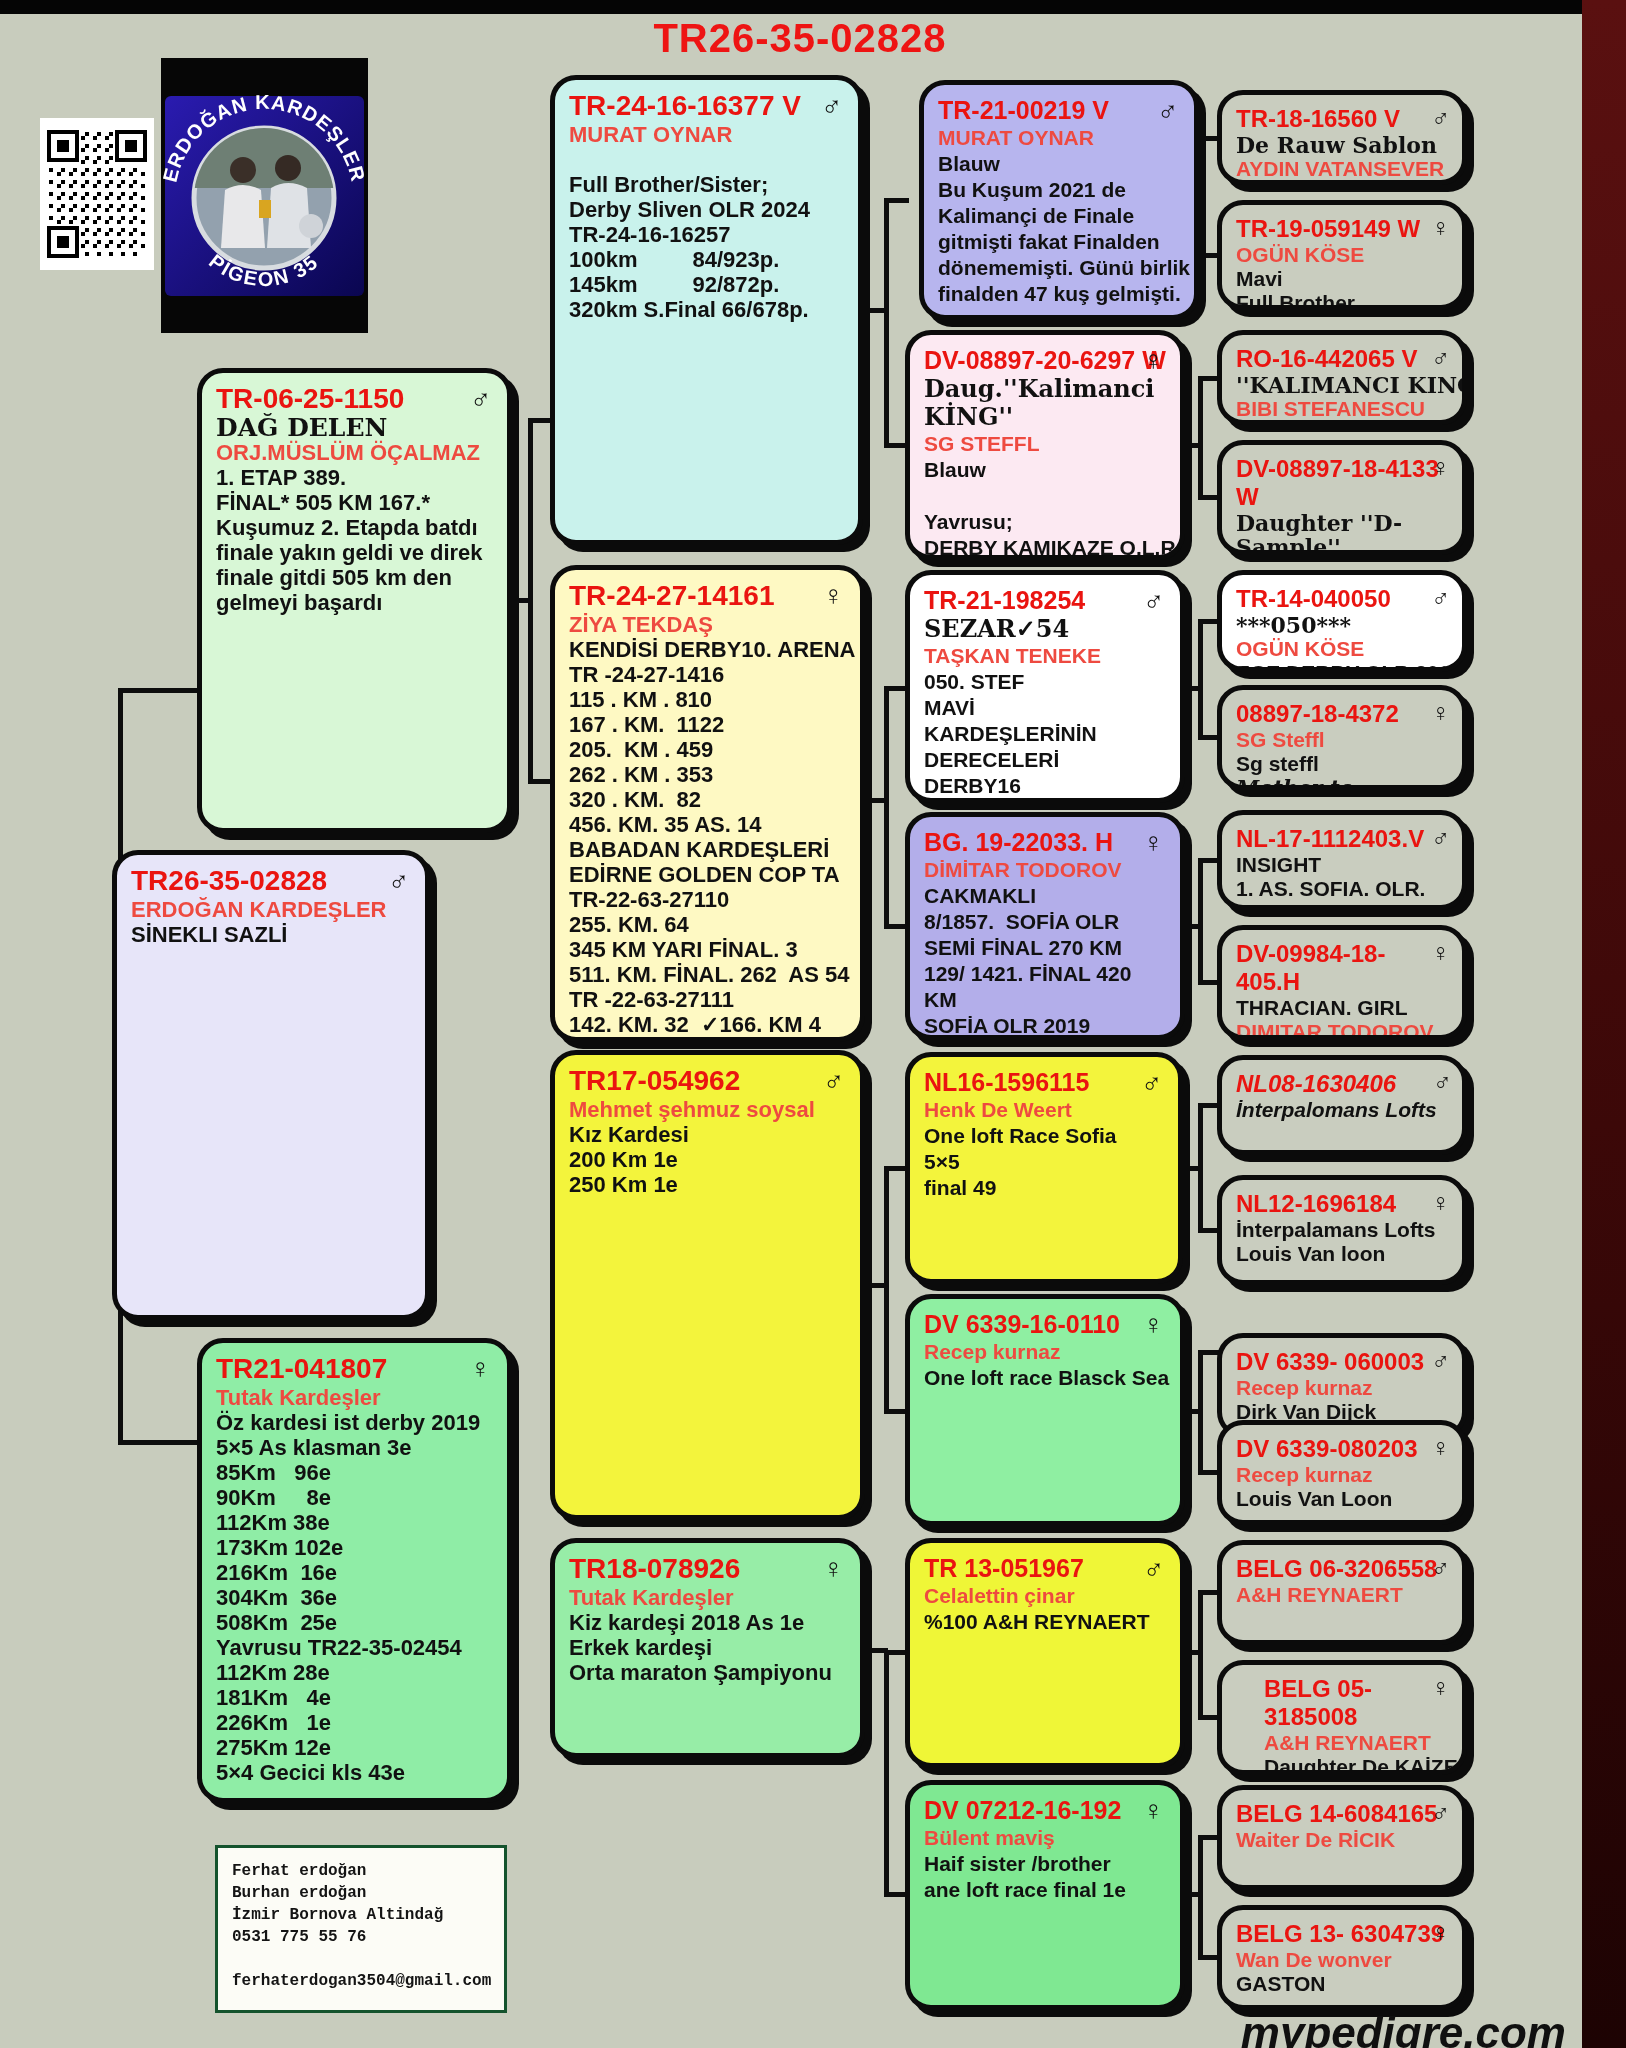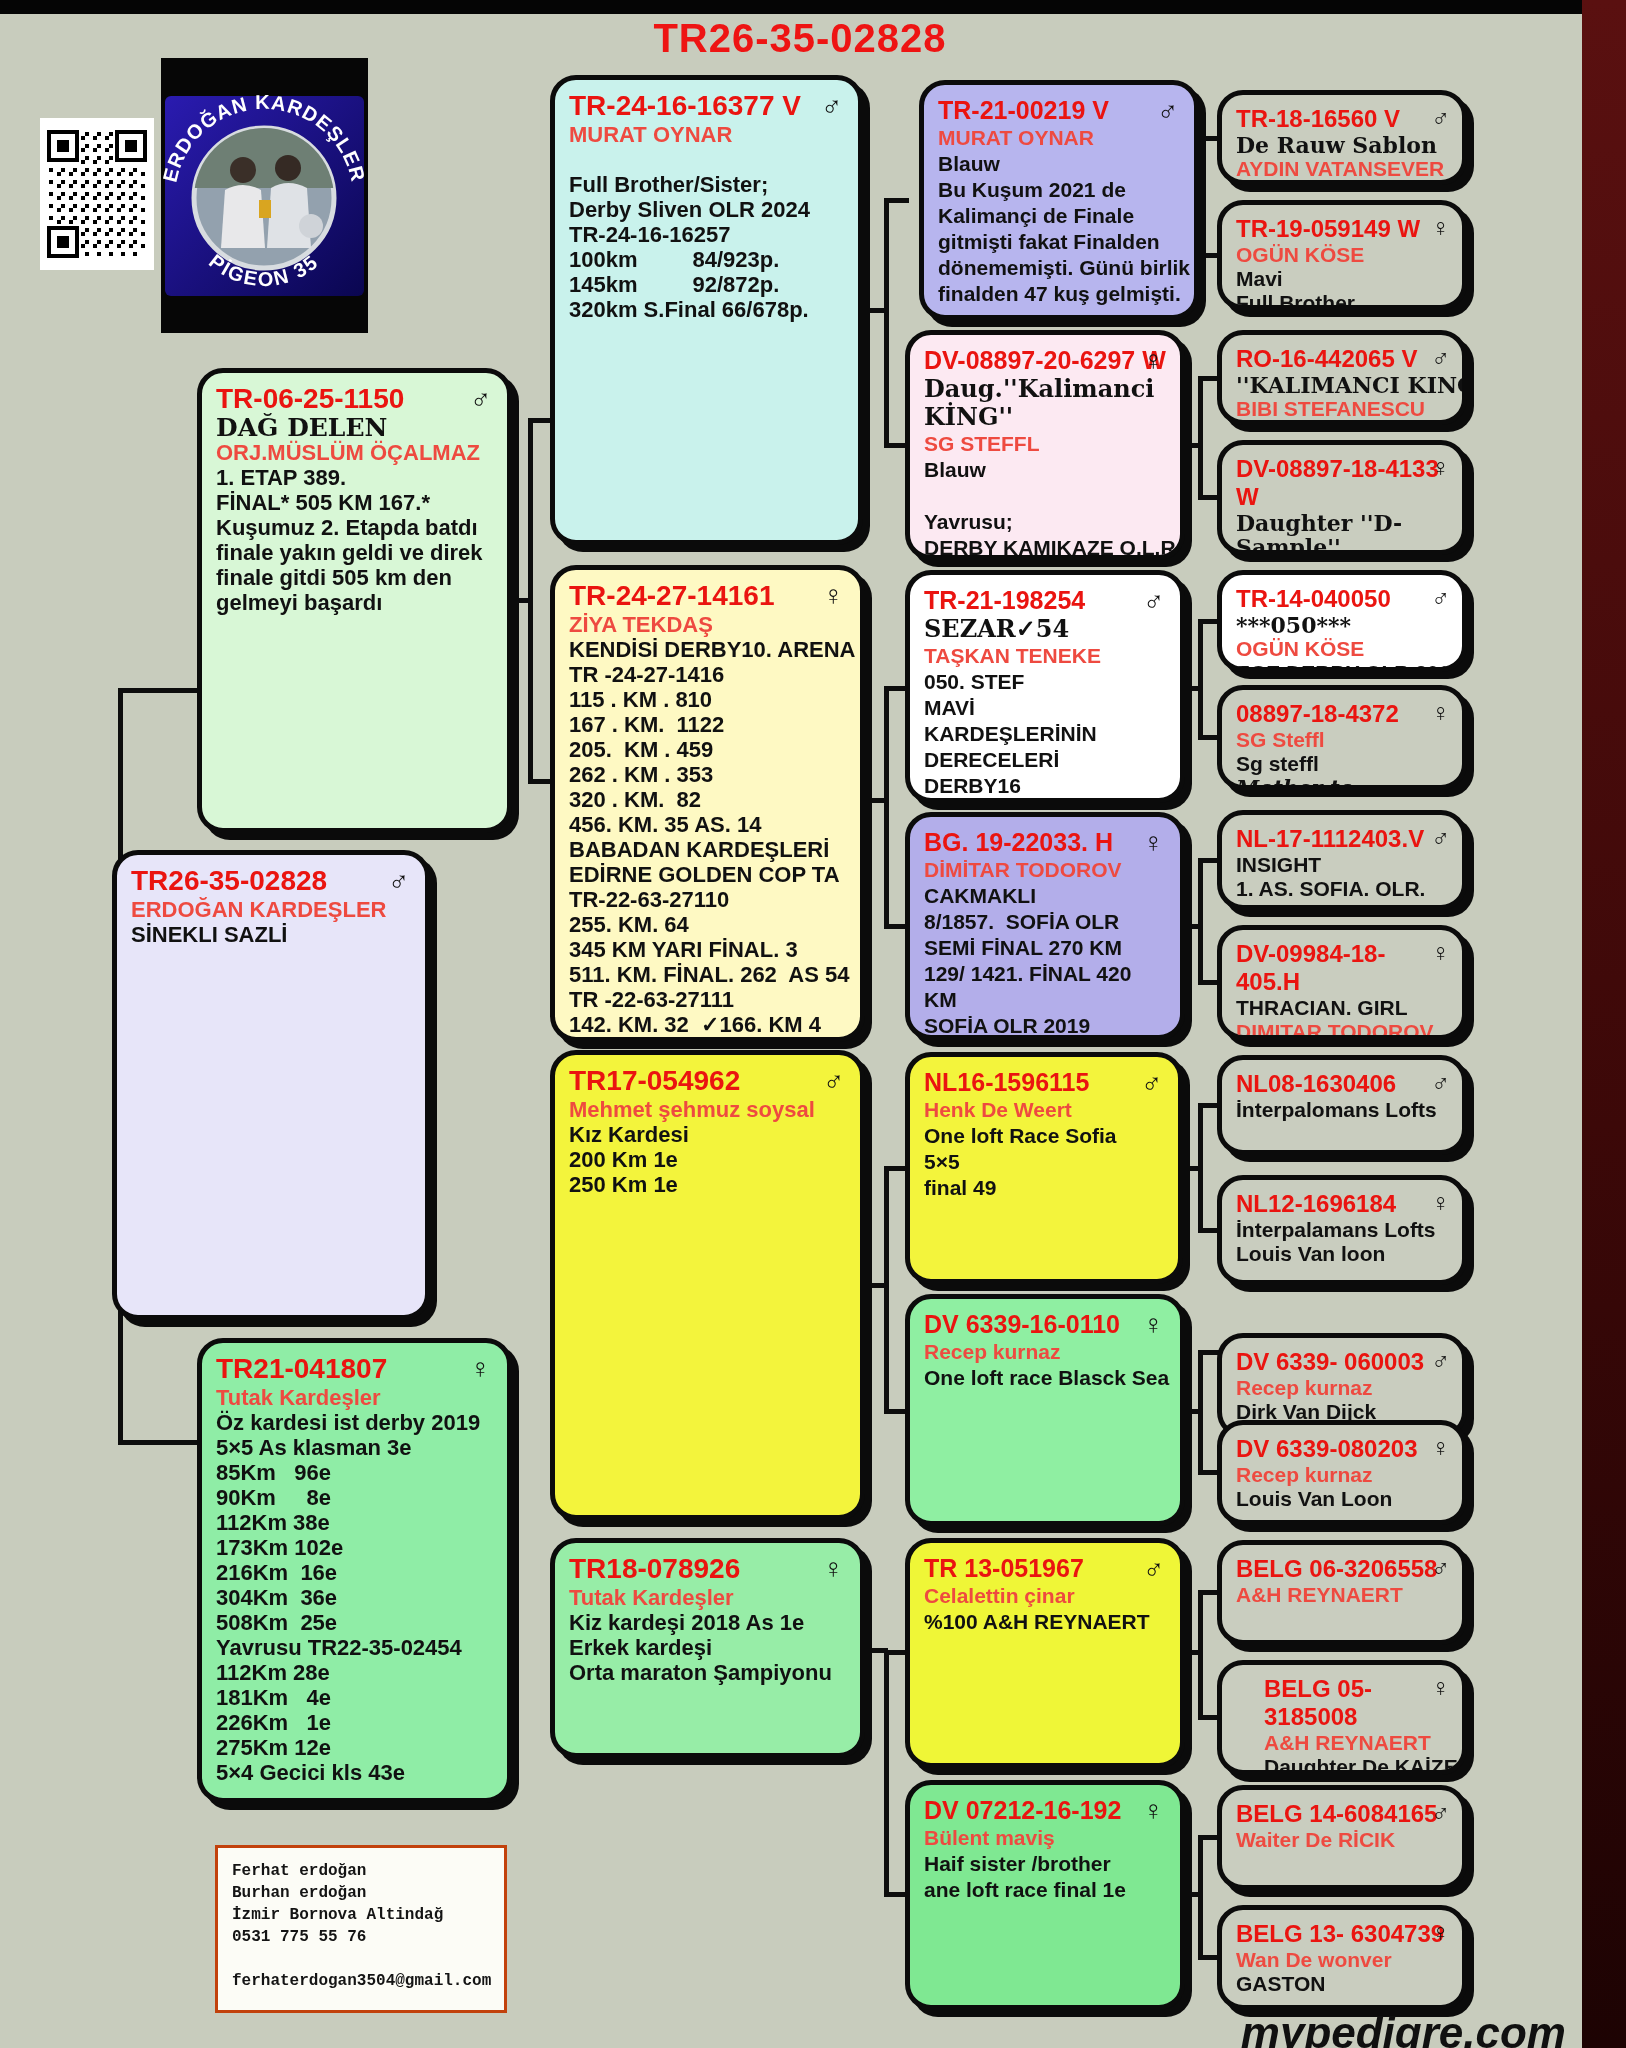--- a/index.html
+++ b/index.html
@@ -8,21 +8,21 @@
   #topbar{position:absolute;left:0;top:0;width:1626px;height:14px;background:#050505;}
   #stripe{position:absolute;right:0;top:0;width:44px;height:2048px;
           background:linear-gradient(180deg,#5a1010 0%,#3c0808 55%,#1d0303 100%);}
   #title{position:absolute;left:0;top:16px;width:1600px;text-align:center;
          font-size:40px;font-weight:bold;color:#ee1413;letter-spacing:1px;}
   #watermark{position:absolute;right:60px;top:2008px;font-size:44px;font-weight:bold;
              font-style:italic;color:#101010;}
   #qr-wrap{position:absolute;left:40px;top:118px;width:114px;height:152px;background:#fff;}
   #logo-wrap{position:absolute;left:161px;top:58px;width:207px;height:275px;}
   #contact{position:absolute;left:215px;top:1845px;width:292px;height:168px;background:#fcfcf6;
-           border:3px solid #c2410c;padding:12px 14px;box-sizing:border-box;
+           border:3px solid #14532d;padding:12px 14px;box-sizing:border-box;
            font-family:"Liberation Mono",monospace;font-size:16px;font-weight:bold;
            line-height:22px;color:#141414;}
   #contact .cline{white-space:pre;min-height:22px;}
   .conn{position:absolute;background:#0d0d0d;}
   .pbox{position:absolute;border:5px solid #0b0b0b;border-radius:26px;
         box-shadow:7px 7px 0 #0b0b0b;padding:10px 14px;overflow:hidden;box-sizing:border-box;}
   .bx-ring{font-weight:bold;color:#ea1410;font-size:28px;line-height:32px;white-space:pre-wrap;}
   .bx-sex{position:absolute;top:10px;right:16px;font-size:28px;font-weight:bold;color:#111;}
   .bx-line{font-weight:bold;font-size:22px;line-height:25px;white-space:pre;color:#111;}
   .bx-line.b{color:#ee4a40;}
@@ -481,21 +481,21 @@
         <div class="bx-line t">1. AS. SOFIA. OLR.</div>
         <div class="bx-line t">2017</div>
       </div>
       <div class="pbox g5" style="left: 1217px; top: 925px; width: 250px; height: 115px; background: rgb(201, 205, 191);">
         <div class="bx-ring">DV-09984-18-
 405.H</div>
         <span class="bx-sex">♀</span>
         <div class="bx-line t">THRACIAN. GIRL</div>
         <div class="bx-line b">DIMITAR TODOROV</div>
       </div>
-      <div class="pbox g5" style="left: 1217px; top: 1055px; width: 250px; height: 100px; background: rgb(201, 205, 191);">
+      <div class="pbox g5" style="left: 1217px; top: 1055px; width: 250px; height: 100px; background: rgb(201, 205, 191); font-style: italic;">
         <div class="bx-ring">NL08-1630406</div>
         <span class="bx-sex">♂</span>
         <div class="bx-line t">İnterpalomans Lofts</div>
       </div>
       <div class="pbox g5" style="left: 1217px; top: 1175px; width: 250px; height: 110px; background: rgb(201, 205, 191);">
         <div class="bx-ring">NL12-1696184</div>
         <span class="bx-sex">♀</span>
         <div class="bx-line t">İnterpalamans Lofts</div>
         <div class="bx-line t">Louis Van loon</div>
       </div>

